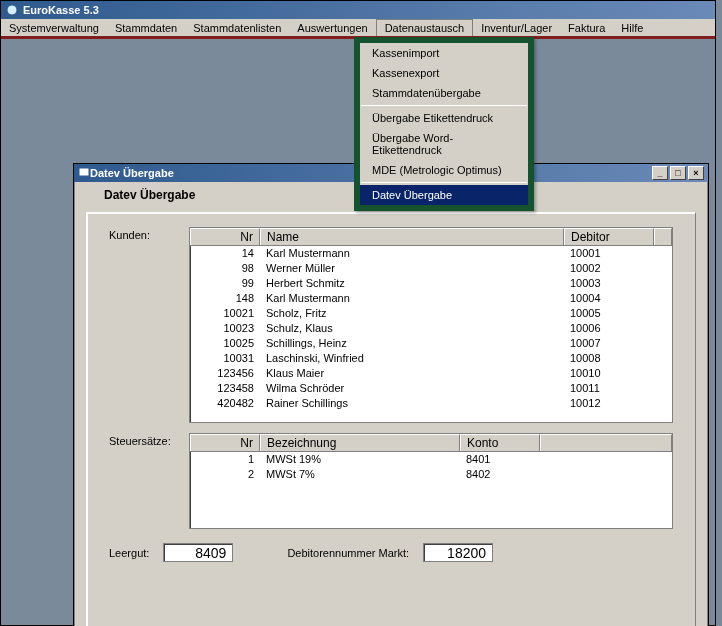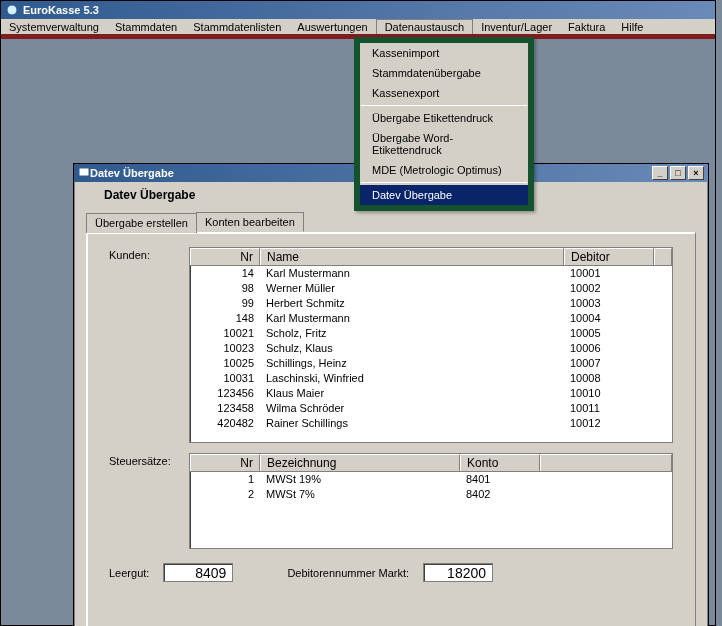--- a/index.html
+++ b/index.html
@@ -33,21 +33,21 @@
   }
   .titlebar .icon {
     width: 14px; height: 14px;
     margin-right: 4px;
     display: inline-flex;
     align-items: center;
     justify-content: center;
   }
   .menubar {
     background: #d4d0c8;
-    border-bottom: 5px solid #7f1d1d;
+    border-bottom: 3px solid #7f1d1d;
     height: 20px;
     display: flex;
     align-items: stretch;
   }
   .menu-item {
     padding: 2px 8px;
     display: flex;
     align-items: center;
     cursor: default;
   }
@@ -270,24 +270,20 @@
         <span>Datev Übergabe</span>
         <span class="spacer"></span>
         <div class="win-btn">_</div>
         <div class="win-btn">□</div>
         <div class="win-btn">×</div>
       </div>
 
       <div class="child-heading">Datev Übergabe</div>
 
       <div class="tab-container">
-        <div class="tabs">
-          <div class="tab">Übergabe erstellen</div>
-          <div class="tab active">Konten bearbeiten</div>
-        </div>
 
         <div class="tab-panel">
 
           <div class="field-row">
             <div class="field-label">Kunden:</div>
             <div class="listview lv-kunden kunden">
               <div class="lv-header">
                 <div class="lv-header-cell c-nr num">Nr</div>
                 <div class="lv-header-cell c-name">Name</div>
                 <div class="lv-header-cell c-deb">Debitor</div>
@@ -399,21 +395,21 @@
 
         </div>
       </div>
     </div>
 
   </div>
 </div>
 
 <div class="dropdown">
   <div class="dropdown-item">Kassenimport</div>
+  <div class="dropdown-item">Kassenexport</div>
   <div class="dropdown-item">Stammdatenübergabe</div>
-  <div class="dropdown-item">Kassenexport</div>
   <div class="dropdown-sep"></div>
   <div class="dropdown-item">Übergabe Etikettendruck</div>
   <div class="dropdown-item">Übergabe Word-Etikettendruck</div>
   <div class="dropdown-item">MDE (Metrologic Optimus)</div>
   <div class="dropdown-sep"></div>
   <div class="dropdown-item highlight">Datev Übergabe</div>
 </div>
 
 </body></html>

